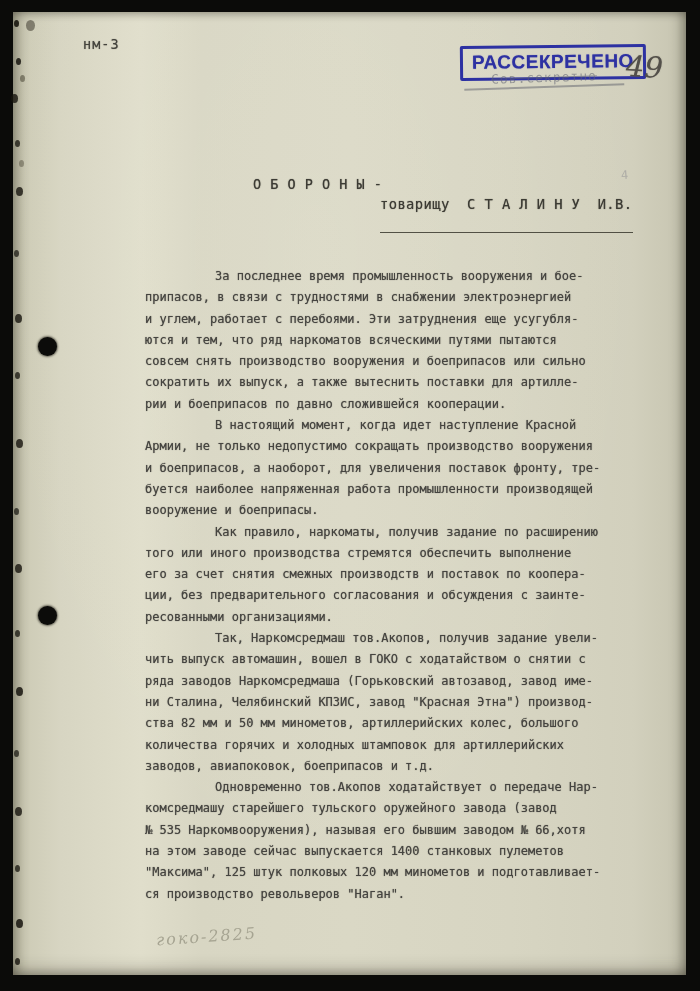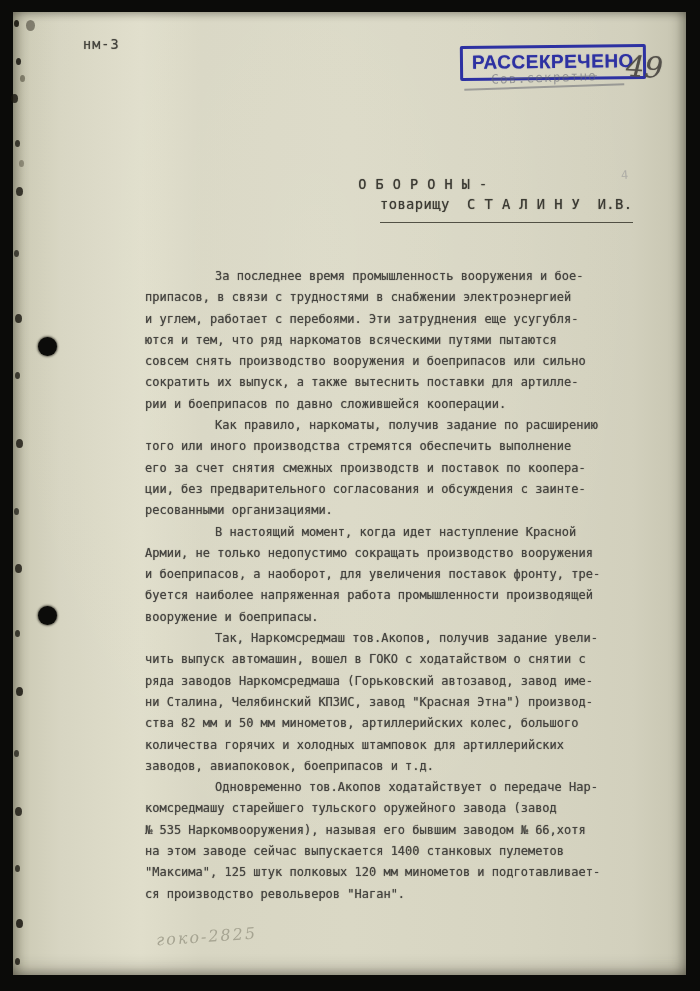--- a/index.html
+++ b/index.html
@@ -93,28 +93,28 @@
     transform:rotate(-4deg);
   }
   
   .title-block{
     position:absolute;left:253px;top:139px;width:340px;
     font-size:13.5px;line-height:18px;letter-spacing:0.5px;
     color:#3c3b34;
     text-shadow:0 0 1px rgba(55,53,45,0.8);
     white-space:pre;
   }
-  .title-line2{text-align:center;letter-spacing:0.5px;white-space:pre;}
+  .title-line2{text-align:left;letter-spacing:0.5px;white-space:pre;}
   .addressee{
     position:absolute;left:380px;top:196px;
     font-size:13.8px;color:#3c3b34;letter-spacing:0.4px;
     white-space:pre;
     text-shadow:0 0 1px rgba(55,53,45,0.8);
     border-bottom:1.5px solid rgba(58,56,46,0.85);
-    padding-bottom:10px;
+    padding-bottom:20px;
   }
   
   .document-body{
     position:absolute;left:145px;top:266px;width:525px;
     font-size:12px;line-height:21.3px;
     color:#454440;
     text-shadow:0 0 1px rgba(68,66,58,0.75);
   }
   .para{white-space:pre-wrap;text-indent:70px;margin:0;}
   
@@ -155,30 +155,30 @@
   <div class="addressee">товарищу  С Т А Л И Н У  И.В.</div>
 
   <div class="document-body">
     <p class="para">За последнее время промышленность вооружения и бое-
 припасов, в связи с трудностями в снабжении электроэнергией
 и углем, работает с перебоями. Эти затруднения еще усугубля-
 ются и тем, что ряд наркоматов всяческими путями пытаются
 совсем снять производство вооружения и боеприпасов или сильно
 сократить их выпуск, а также вытеснить поставки для артилле-
 рии и боеприпасов по давно сложившейся кооперации.</p>
+    <p class="para">В настоящий момент, когда идет наступление Красной
+Армии, не только недопустимо сокращать производство вооружения
+и боеприпасов, а наоборот, для увеличения поставок фронту, тре-
+буется наиболее напряженная работа промышленности производящей
+вооружение и боеприпасы.</p>
     <p class="para">Как правило, наркоматы, получив задание по расширению
 того или иного производства стремятся обеспечить выполнение
 его за счет снятия смежных производств и поставок по коопера-
 ции, без предварительного согласования и обсуждения с заинте-
 ресованными организациями.</p>
-    <p class="para">В настоящий момент, когда идет наступление Красной
-Армии, не только недопустимо сокращать производство вооружения
-и боеприпасов, а наоборот, для увеличения поставок фронту, тре-
-буется наиболее напряженная работа промышленности производящей
-вооружение и боеприпасы.</p>
     <p class="para">Так, Наркомсредмаш тов.Акопов, получив задание увели-
 чить выпуск автомашин, вошел в ГОКО с ходатайством о снятии с
 ряда заводов Наркомсредмаша (Горьковский автозавод, завод име-
 ни Сталина, Челябинский КПЗИС, завод "Красная Этна") производ-
 ства 82 мм и 50 мм минометов, артиллерийских колес, большого
 количества горячих и холодных штамповок для артиллерийских
 заводов, авиапоковок, боеприпасов и т.д.</p>
     <p class="para">Одновременно тов.Акопов ходатайствует о передаче Нар-
 комсредмашу старейшего тульского оружейного завода (завод
 № 535 Наркомвооружения), называя его бывшим заводом № 66,хотя

